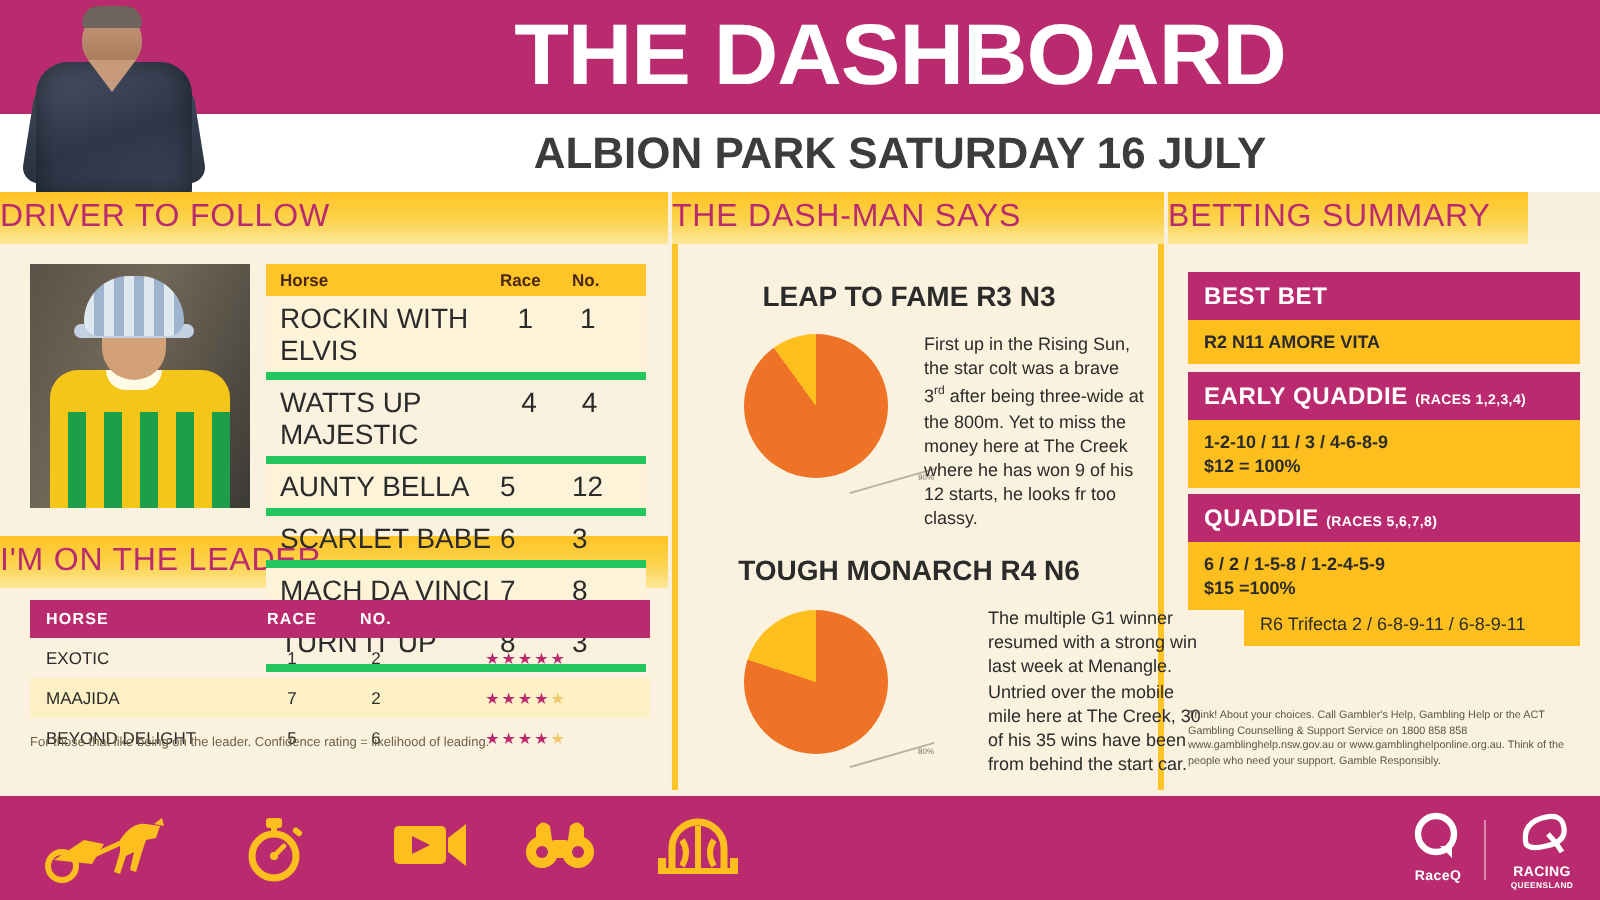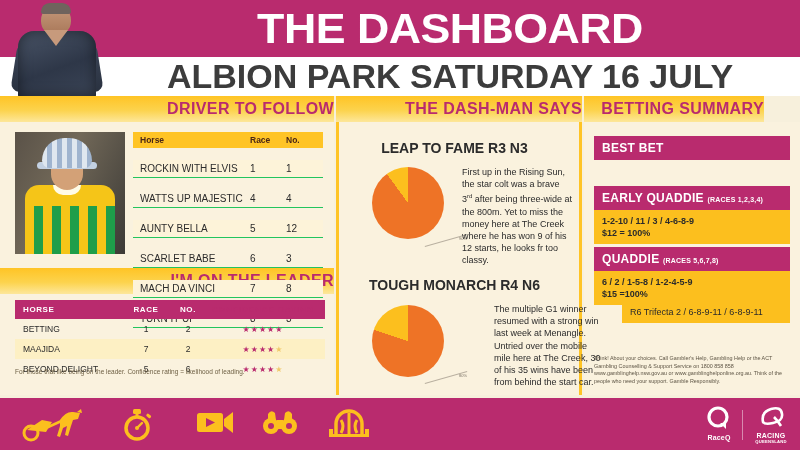--- a/index.html
+++ b/index.html
@@ -24,21 +24,21 @@
     font-family: "Liberation Sans", sans-serif;
     transform: scaleX(1.04); transform-origin: center;
   }
   .subheader {
     position: absolute; left: 0; top: 57px; width: 800px; height: 39px;
     background: #ffffff;
   }
   .subheader-title {
     position: absolute; left: 120px; top: 57px; width: 660px; height: 39px;
     color: #3c3c3c;
-    font-size: 34px; font-weight: bold; letter-spacing: 0px;
+    font-size: 22px; font-weight: bold; letter-spacing: 0px;
     line-height: 39px; text-align: center;
   }
   .host-photo {
     position: absolute; left: 8px; top: 0px; width: 98px; height: 96px;
     overflow: hidden; z-index: 5;
   }
   .host-photo .hp-head {
     position: absolute; left: 33px; top: 5px; width: 30px; height: 30px;
     border-radius: 50% 50% 46% 46%;
     background: linear-gradient(#c79a7c, #a87758);
@@ -64,22 +64,22 @@
   .host-photo .hp-collar {
     position: absolute; left: 36px; top: 30px; width: 24px; height: 16px;
     background: #c79a7c; clip-path: polygon(0 0,100% 0,50% 100%);
   }
 
   
   .band {
     position: absolute; height: 26px;
     background: linear-gradient(#ffc425, #fcd34d 55%, #fde79a);
     color: #b92b6e;
-    font-size: 16px; font-weight: bold; letter-spacing: 0.4px;
-    text-align: right; line-height: 26px;
+    font-size: 16px; font-weight: normal; letter-spacing: 0.4px;
+    text-align: left; line-height: 26px;
   }
   .col-left  { left: 0px;   width: 334px; }
   .col-mid   { left: 336px; width: 246px; }
   .col-right { left: 584px; width: 180px; }
 
   .panel {
     position: absolute;
     background: #faf2de;
   }
   .panel-left  { left: 0px;   top: 122px; width: 334px; height: 273px; }
@@ -113,22 +113,22 @@
   .drv-name {
     background: #b92b6e; color: #fff;
     font-size: 14px; font-weight: bold; letter-spacing: .3px;
     padding: 4px 7px;
   }
   .drv-head {
     display: flex; background: #ffc425; color: #4a2616;
     font-size: 8.5px; font-weight: bold; padding: 3px 7px;
   }
   .drv-row {
-    display: flex; color: #2b2b2b; font-size: 10px;
-    padding: 3px 7px; border-bottom: 1px solid #22c55e; margin-top: 12px;
+    display: flex; color: #2b2b2b; font-size: 14px;
+    padding: 3px 7px; border-bottom: 4px solid #22c55e;
   }
   .drv-row:nth-child(even) { background: #fdf3d9; }
   .c-horse { flex: 1 1 auto; }
   .c-race  { width: 36px; text-align: left; }
   .c-no    { width: 30px; text-align: left; }
 
   
   .ldr-table { position: absolute; left: 15px; top: 300px; width: 310px; }
   .ldr-head { display: flex; background: #b92b6e; color: #fff;
     font-size: 8px; font-weight: bold; letter-spacing: .6px; padding: 5px 8px; }
@@ -288,21 +288,21 @@
 </div>
 
 <div class="ldr-table">
   <div class="ldr-head">
     <span class="l-horse">HORSE</span>
     <span class="l-race">RACE</span>
     <span class="l-no">NO.</span>
     <span class="l-conf">CONFIDENCE RATING</span>
   </div>
   <div class="ldr-row">
-    <span class="l-horse">BETTING</span>
+    <span class="l-horse">EXOTIC</span>
     <span class="l-race">1</span>
     <span class="l-no">2</span>
     <span class="l-conf">★★★★★</span>
   </div>
   <div class="ldr-row">
     <span class="l-horse">MAAJIDA</span>
     <span class="l-race">7</span>
     <span class="l-no">2</span>
     <span class="l-conf"><span>★★★★</span><span class="dim">★</span></span>
   </div>
@@ -322,20 +322,21 @@
 <div class="tip-text tip1-text"><span>First up in the Rising Sun, the star colt was a brave 3</span><sup>rd</sup><span> after being three-wide at the 800m. Yet to miss the money here at The Creek where he has won 9 of his 12 starts, he looks fr too classy.</span></div>
 
 <div class="tip-title tip2-title">TOUGH MONARCH R4 N6</div>
 <div class="pie pie2" style="background: conic-gradient(rgb(238, 115, 38) 0deg, rgb(238, 115, 38) 288deg, rgb(252, 191, 30) 288deg, rgb(252, 191, 30) 360deg);"></div>
 <div class="pie-lead pl2"></div>
 <div class="pie-pct pp2">80%</div>
 <div class="tip-text tip2-text">The multiple G1 winner resumed with a strong win last week at Menangle. Untried over the mobile mile here at The Creek, 30 of his 35 wins have been from behind the start car.</div>
 
 <div class="bet-block b1">
   <div class="bet-hd"><span>BEST BET</span></div>
+  <div class="bet-body">R2 N11 AMORE VITA</div>
 </div>
 <div class="bet-block b2">
   <div class="bet-hd"><span>EARLY QUADDIE</span> <span class="sub">(RACES 1,2,3,4)</span></div>
   <div class="bet-body" style="white-space:pre-line">1-2-10 / 11 / 3 / 4-6-8-9
 $12 = 100%</div>
 </div>
 <div class="bet-block b3">
   <div class="bet-hd"><span>QUADDIE</span> <span class="sub">(RACES 5,6,7,8)</span></div>
   <div class="bet-body" style="white-space:pre-line">6 / 2 / 1-5-8 / 1-2-4-5-9
 $15 =100%</div>

